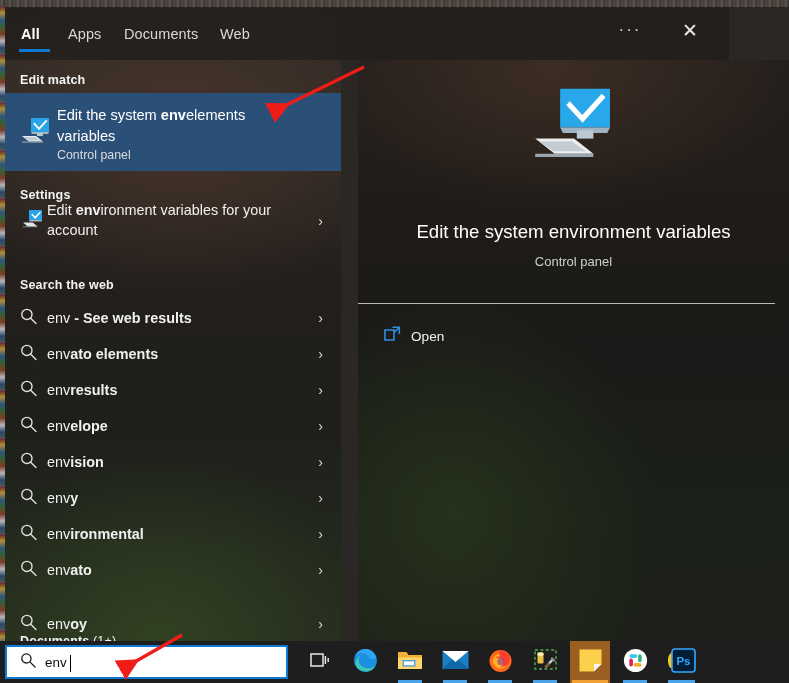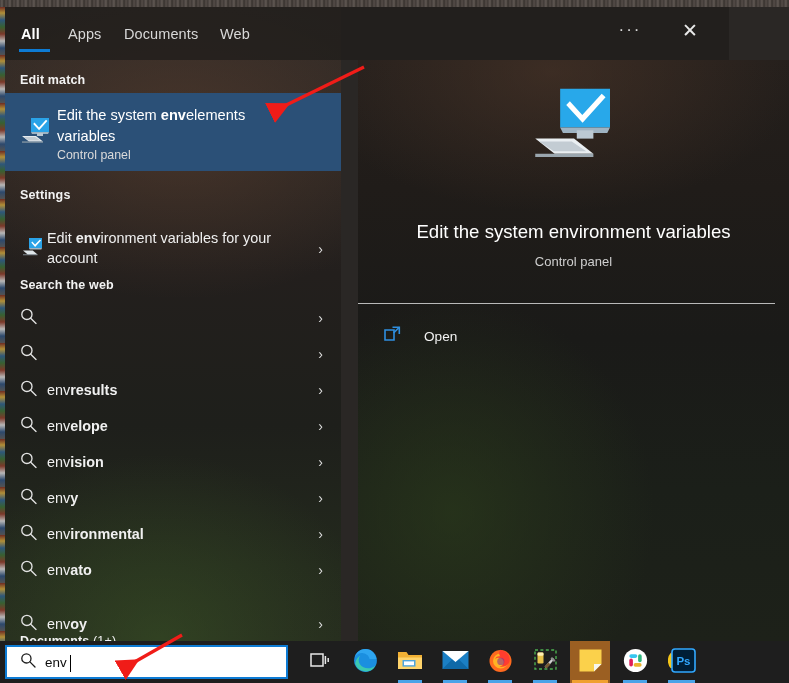--- a/index.html
+++ b/index.html
@@ -133,21 +133,21 @@
   .row .chev {
     position: absolute; right: 18px; top: 50%;
     transform: translateY(-50%);
     color: #dddddd; font-size: 14px;
   }
   .row .mag { position: absolute; left: 15px; top: 50%; transform: translateY(-50%); }
 
   .b { font-weight: bold; }
 
   
-  #settings-row { top: 216px; height: 52px; }
+  #settings-row { top: 188px; height: 52px; }
   #settings-row .label { left: 42px; top: 5px; width: 245px; }
 
   
   .web-row { height: 36px; }
   .web-row .label { top: 50%; transform: translateY(-50%); }
 
   
   .mon-icon { position: absolute; }
 
   
@@ -180,21 +180,21 @@
     position: absolute; left: 0; top: 243px;
     width: 417px; height: 1px;
     background: #b9b9b9;
   }
   #open-action {
     position: absolute; left: 0; top: 258px;
     width: 417px; height: 36px;
     display: flex; align-items: center;
   }
   #open-action .open-label {
-    position: absolute; left: 66px;
+    position: absolute; left: 53px;
     color: #f2f2f2; font-size: 13.6px;
   }
 
   
   #taskbar {
     position: absolute;
     left: 0; bottom: 0;
     width: 789px; height: 42px;
     background: #1e1e1e;
   }
@@ -276,27 +276,29 @@
       </div>
 
       <div class="section-head" style="top:271px;">Search the web</div>
 
       <div id="web-rows">
           <div class="row web-row" style="top: 293px;">
             <span class="mag"><svg width="17" height="17" viewBox="0 0 17 17">
                 <circle cx="6.9" cy="6.9" r="5.1" fill="none" stroke="#e2e2e2" stroke-width="1.35"></circle>
                 <path d="M10.7 10.7 L16 16" stroke="#e2e2e2" stroke-width="1.35" stroke-linecap="round"></path>
               </svg></span>
+            <div class="label"><span>env</span><span class="b"> - See web results</span></div>
             <span class="chev">›</span>
           </div>
           <div class="row web-row" style="top: 329px;">
             <span class="mag"><svg width="17" height="17" viewBox="0 0 17 17">
                 <circle cx="6.9" cy="6.9" r="5.1" fill="none" stroke="#e2e2e2" stroke-width="1.35"></circle>
                 <path d="M10.7 10.7 L16 16" stroke="#e2e2e2" stroke-width="1.35" stroke-linecap="round"></path>
               </svg></span>
+            <div class="label"><span>env</span><span class="b">ato elements</span></div>
             <span class="chev">›</span>
           </div>
           <div class="row web-row" style="top: 365px;">
             <span class="mag"><svg width="17" height="17" viewBox="0 0 17 17">
                 <circle cx="6.9" cy="6.9" r="5.1" fill="none" stroke="#e2e2e2" stroke-width="1.35"></circle>
                 <path d="M10.7 10.7 L16 16" stroke="#e2e2e2" stroke-width="1.35" stroke-linecap="round"></path>
               </svg></span>
             <div class="label"><span>env</span><span class="b">results</span></div>
             <span class="chev">›</span>
           </div>

